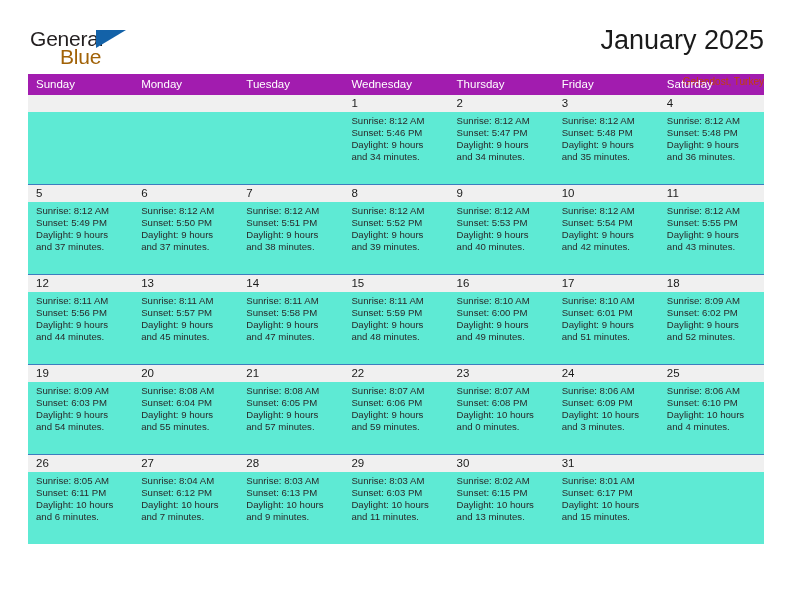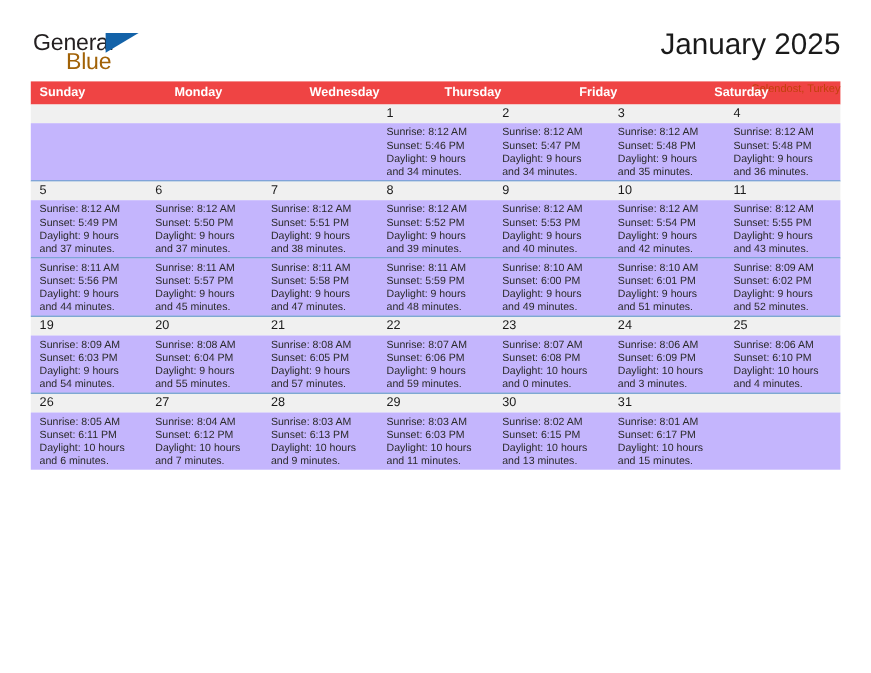--- a/index.html
+++ b/index.html
@@ -83,23 +83,22 @@
     margin-top: 22px;
     line-height: 1.1;
   }
 
   
   .calendar {
     width: 736px;
   }
   .weekday-row {
     display: flex;
-    background: #ef4444;
+    background: #a21caf;
     height: 21px;
-    font-weight: bold;
   }
   .weekday {
     flex: 1 1 0;
     color: #ffffff;
     font-size: 11.5px;
     line-height: 21px;
     padding-left: 8px;
     box-sizing: border-box;
     white-space: nowrap;
   }
@@ -118,22 +117,22 @@
   .daynum {
     flex: 1 1 0;
     font-size: 11.5px;
     line-height: 17px;
     padding-left: 8px;
     box-sizing: border-box;
     color: #1a1a1a;
   }
   .detail-row {
     display: flex;
-    background: #c4b5fd;
-    height: 52px;
+    background: #5eead4;
+    height: 72px;
     justify-content: space-between;
   }
   .cell-detail {
     flex: 1 1 0;
     padding: 3px 8px 0 8px;
     box-sizing: border-box;
     font-size: 9.6px;
     line-height: 12.1px;
     color: #2a2a2a;
   }
@@ -161,20 +160,21 @@
       <div class="cal-title">January 2025</div>
       <div class="cal-subtitle">Gelendost, Turkey</div>
     </div>
 
   </div>
 
   <div class="calendar">
     <div class="weekday-row">
         <div class="weekday">Sunday</div>
         <div class="weekday">Monday</div>
+        <div class="weekday">Tuesday</div>
         <div class="weekday">Wednesday</div>
         <div class="weekday">Thursday</div>
         <div class="weekday">Friday</div>
         <div class="weekday">Saturday</div>
       </div>
     <div id="weeks-container">
         <div class="week">
           <div class="daynum-row">
             <div class="daynum"></div>
             <div class="daynum"></div>
@@ -263,20 +263,29 @@
             </div>
             <div class="cell-detail">
               <div class="line">Sunrise: 8:12 AM</div>
               <div class="line">Sunset: 5:55 PM</div>
               <div class="line">Daylight: 9 hours</div>
               <div class="line">and 43 minutes.</div>
             </div>
           </div>
         </div>
         <div class="week">
+          <div class="daynum-row">
+            <div class="daynum">12</div>
+            <div class="daynum">13</div>
+            <div class="daynum">14</div>
+            <div class="daynum">15</div>
+            <div class="daynum">16</div>
+            <div class="daynum">17</div>
+            <div class="daynum">18</div>
+          </div>
           <div class="detail-row">
             <div class="cell-detail">
               <div class="line">Sunrise: 8:11 AM</div>
               <div class="line">Sunset: 5:56 PM</div>
               <div class="line">Daylight: 9 hours</div>
               <div class="line">and 44 minutes.</div>
             </div>
             <div class="cell-detail">
               <div class="line">Sunrise: 8:11 AM</div>
               <div class="line">Sunset: 5:57 PM</div>

